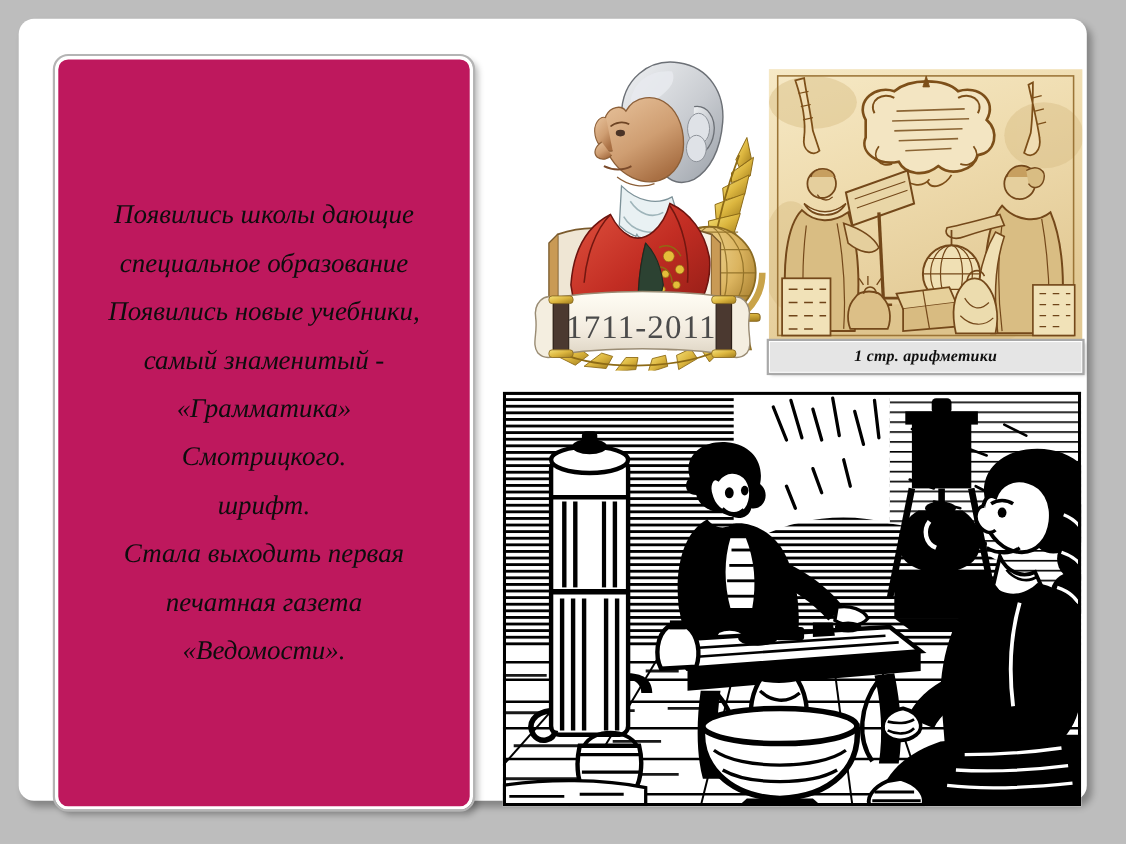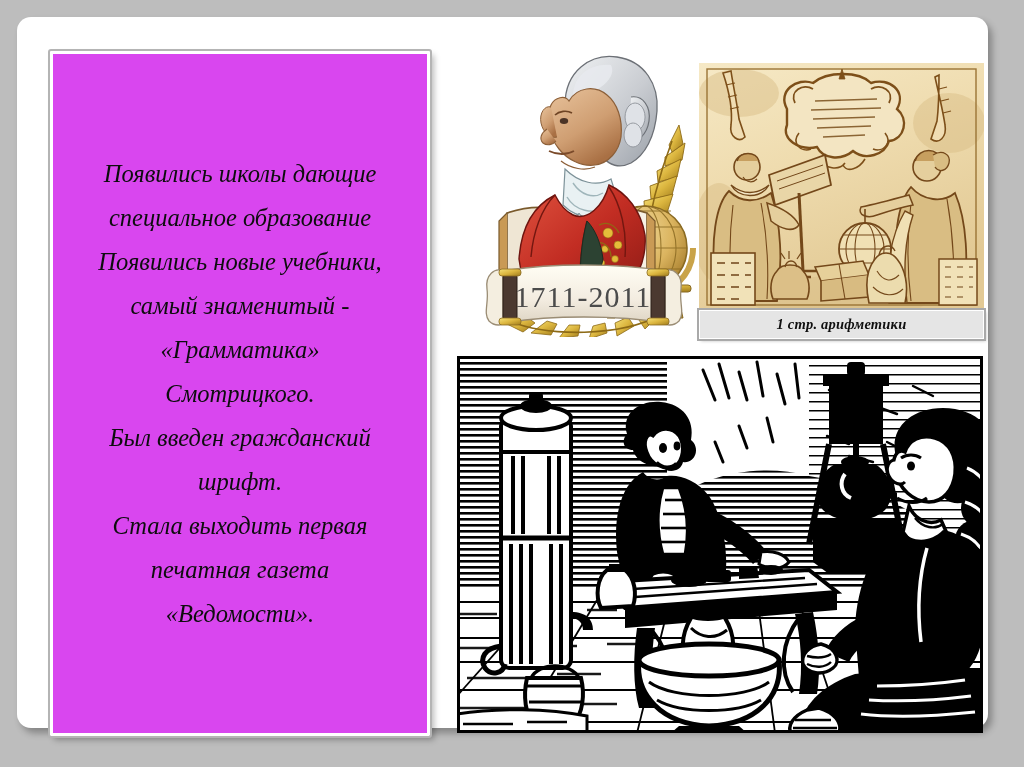--- a/index.html
+++ b/index.html
@@ -28,26 +28,26 @@
     background: #ffffff;
     border-radius: 14px;
     box-shadow: 4px 5px 7px rgba(0,0,0,0.30);
   }
 
   
   #text-panel {
     position: absolute;
     left: 33px; top: 34px;
     width: 380px; height: 685px;
-    background: #d946ef;
+    background: #be185d;
     border: 3px solid #ffffff;
     outline: 2px solid #b4b4b4;
     box-sizing: border-box;
     box-shadow: 4px 4px 6px rgba(0,0,0,0.28);
-    border-radius: 1px;
+    border-radius: 12px;
     display: flex;
     align-items: center;
     justify-content: center;
   }
   #text-panel-inner {
     width: 100%;
     padding: 0 10px;
     box-sizing: border-box;
   }
   .body-line {
@@ -121,21 +121,20 @@
   <div id="slide-surface">
 
     <div id="text-panel">
       <div id="text-panel-inner">
         <div class="body-line">Появились школы дающие</div>
         <div class="body-line">специальное образование</div>
         <div class="body-line">Появились новые учебники,</div>
         <div class="body-line">самый знаменитый -</div>
         <div class="body-line">«Грамматика»</div>
         <div class="body-line">Смотрицкого.</div>
-        <div class="body-line">Был введен гражданский</div>
         <div class="body-line">шрифт.</div>
         <div class="body-line">Стала выходить первая</div>
         <div class="body-line">печатная газета</div>
         <div class="body-line">«Ведомости».</div>
       </div>
     </div>
 
     <div id="emblem-figure">
       <svg id="emblem-svg" viewBox="0 0 236 292" preserveAspectRatio="xMidYMid meet">
         <defs>

